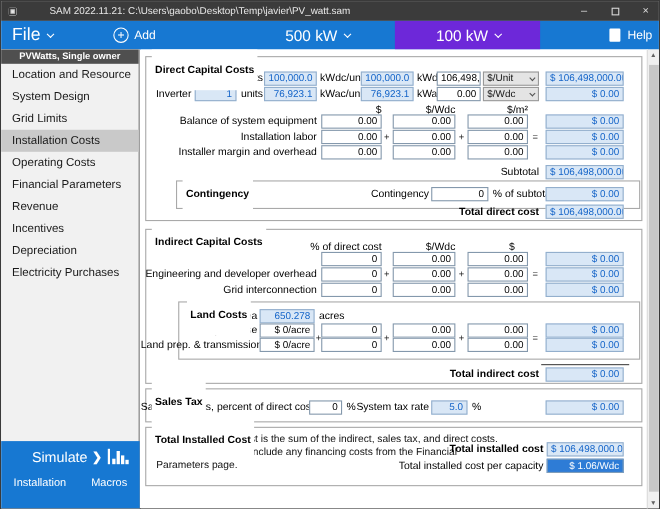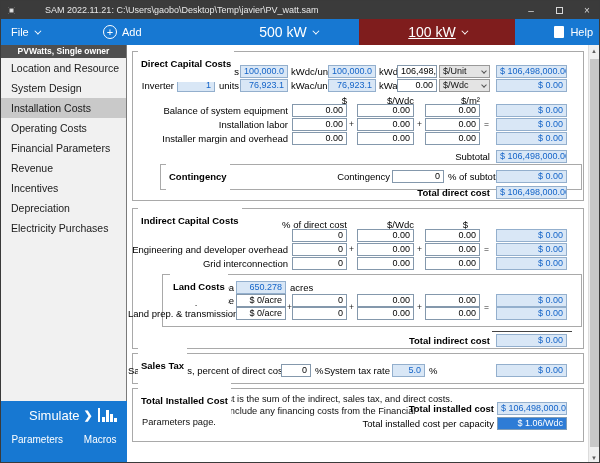--- a/index.html
+++ b/index.html
@@ -12,26 +12,26 @@
   .app-icon { width:7px; height:7px; background:#e8e8e8; margin:0 5px 0 7px; border-radius:1px; box-shadow:inset 0 0 0 1.5px #3b3b3b, inset 0 0 0 2.5px #cfcfcf; }
   .titlebar-text { color:#e8e8e8; font-size:9px; white-space:nowrap; }
   .win-controls { position:absolute; right:0; top:0; height:18px; display:flex; }
   .win-btn { width:28px; height:18px; color:#d8d8d8; font-size:10px; display:flex; align-items:center; justify-content:center; }
   .max-glyph { width:7px; height:7px; border:1px solid #d8d8d8; display:inline-block; }
 
   
   .toolbar { position:absolute; left:0; top:18px; width:600px; height:26px; background:#1778d2; }
   .tb-item { position:absolute; top:0; height:26px; display:flex; align-items:center; color:#fff; }
   .chev { width:5px; height:5px; border-right:1.5px solid #fff; border-bottom:1.5px solid #fff; transform:rotate(45deg) translateY(-2px); display:inline-block; margin-left:5px; }
-  .file-menu { left:10px; font-size:11px; }
+  .file-menu { left:10px; font-size:16px; }
   .add-btn { left:102px; font-size:11px; }
   .plus-circle { width:14px; height:14px; border:1.5px solid #fff; border-radius:50%; display:flex; align-items:center; justify-content:center; font-size:11px; line-height:10px; margin-right:5px; }
   .case-tab { font-size:14px; justify-content:center; }
   .tab1 { left:218px; width:138px; }
-  .tab2 { left:358px; width:156px; background:#7f1d1d;text-decoration:underline; }
+  .tab2 { left:358px; width:132px; background:#6d28d9; }
   .help-area { right:8px; font-size:11px; }
   .help-icon { width:10px; height:12px; background:#fff; border-radius:1px; margin-right:6px; }
 
   
   .sidebar { position:absolute; left:0; top:44px; width:126px; height:419px; background:#f1f1f1; border-right:1px solid #7a7a7a; }
   .sb-header { height:13px; background:#4f4f4f; color:#fff; font-size:8.5px; font-weight:bold; text-align:center; line-height:13px; }
   .sb-item { height:20px; line-height:20px; padding-left:10px; font-size:10.5px; color:#1a1a1a; white-space:nowrap; }
   .sb-item.sel { background:#c9c9c9; }
 
   
@@ -108,20 +108,21 @@
     <div class="tb-item help-area">
       <span class="help-icon"></span>
       <span>Help</span>
     </div>
   </div>
 
   <div class="sidebar">
     <div class="sb-header">PVWatts, Single owner</div>
     <div class="sb-item">Location and Resource</div>
     <div class="sb-item">System Design</div>
+    <div class="sb-item">Grid Limits</div>
     <div class="sb-item sel">Installation Costs</div>
     <div class="sb-item">Operating Costs</div>
     <div class="sb-item">Financial Parameters</div>
     <div class="sb-item">Revenue</div>
     <div class="sb-item">Incentives</div>
     <div class="sb-item">Depreciation</div>
     <div class="sb-item">Electricity Purchases</div>
   </div>
 
   <div class="simulate">
@@ -129,21 +130,21 @@
       <span>Simulate</span>
       <span class="sim-arrow">❯</span>
       <span class="sim-icon">
         <i style="height:5px"></i>
           <i style="height:12px"></i>
           <i style="height:8px"></i>
           <i style="height:4px"></i>
       </span>
     </div>
     <div class="sim-row">
-      <span>Parameters</span>
+      <span>Installation</span>
       <span>Macros</span>
     </div>
   </div>
 
   <div class="main">
 
     <div class="gbox" style="left:4px;top:6px;width:452px;height:150px"></div>
     <div class="legend" style="left:10px;top:0">Direct Capital Costs</div>
 
     <div class="rl" style="left:0;width:46px;top:20px">Module</div>

